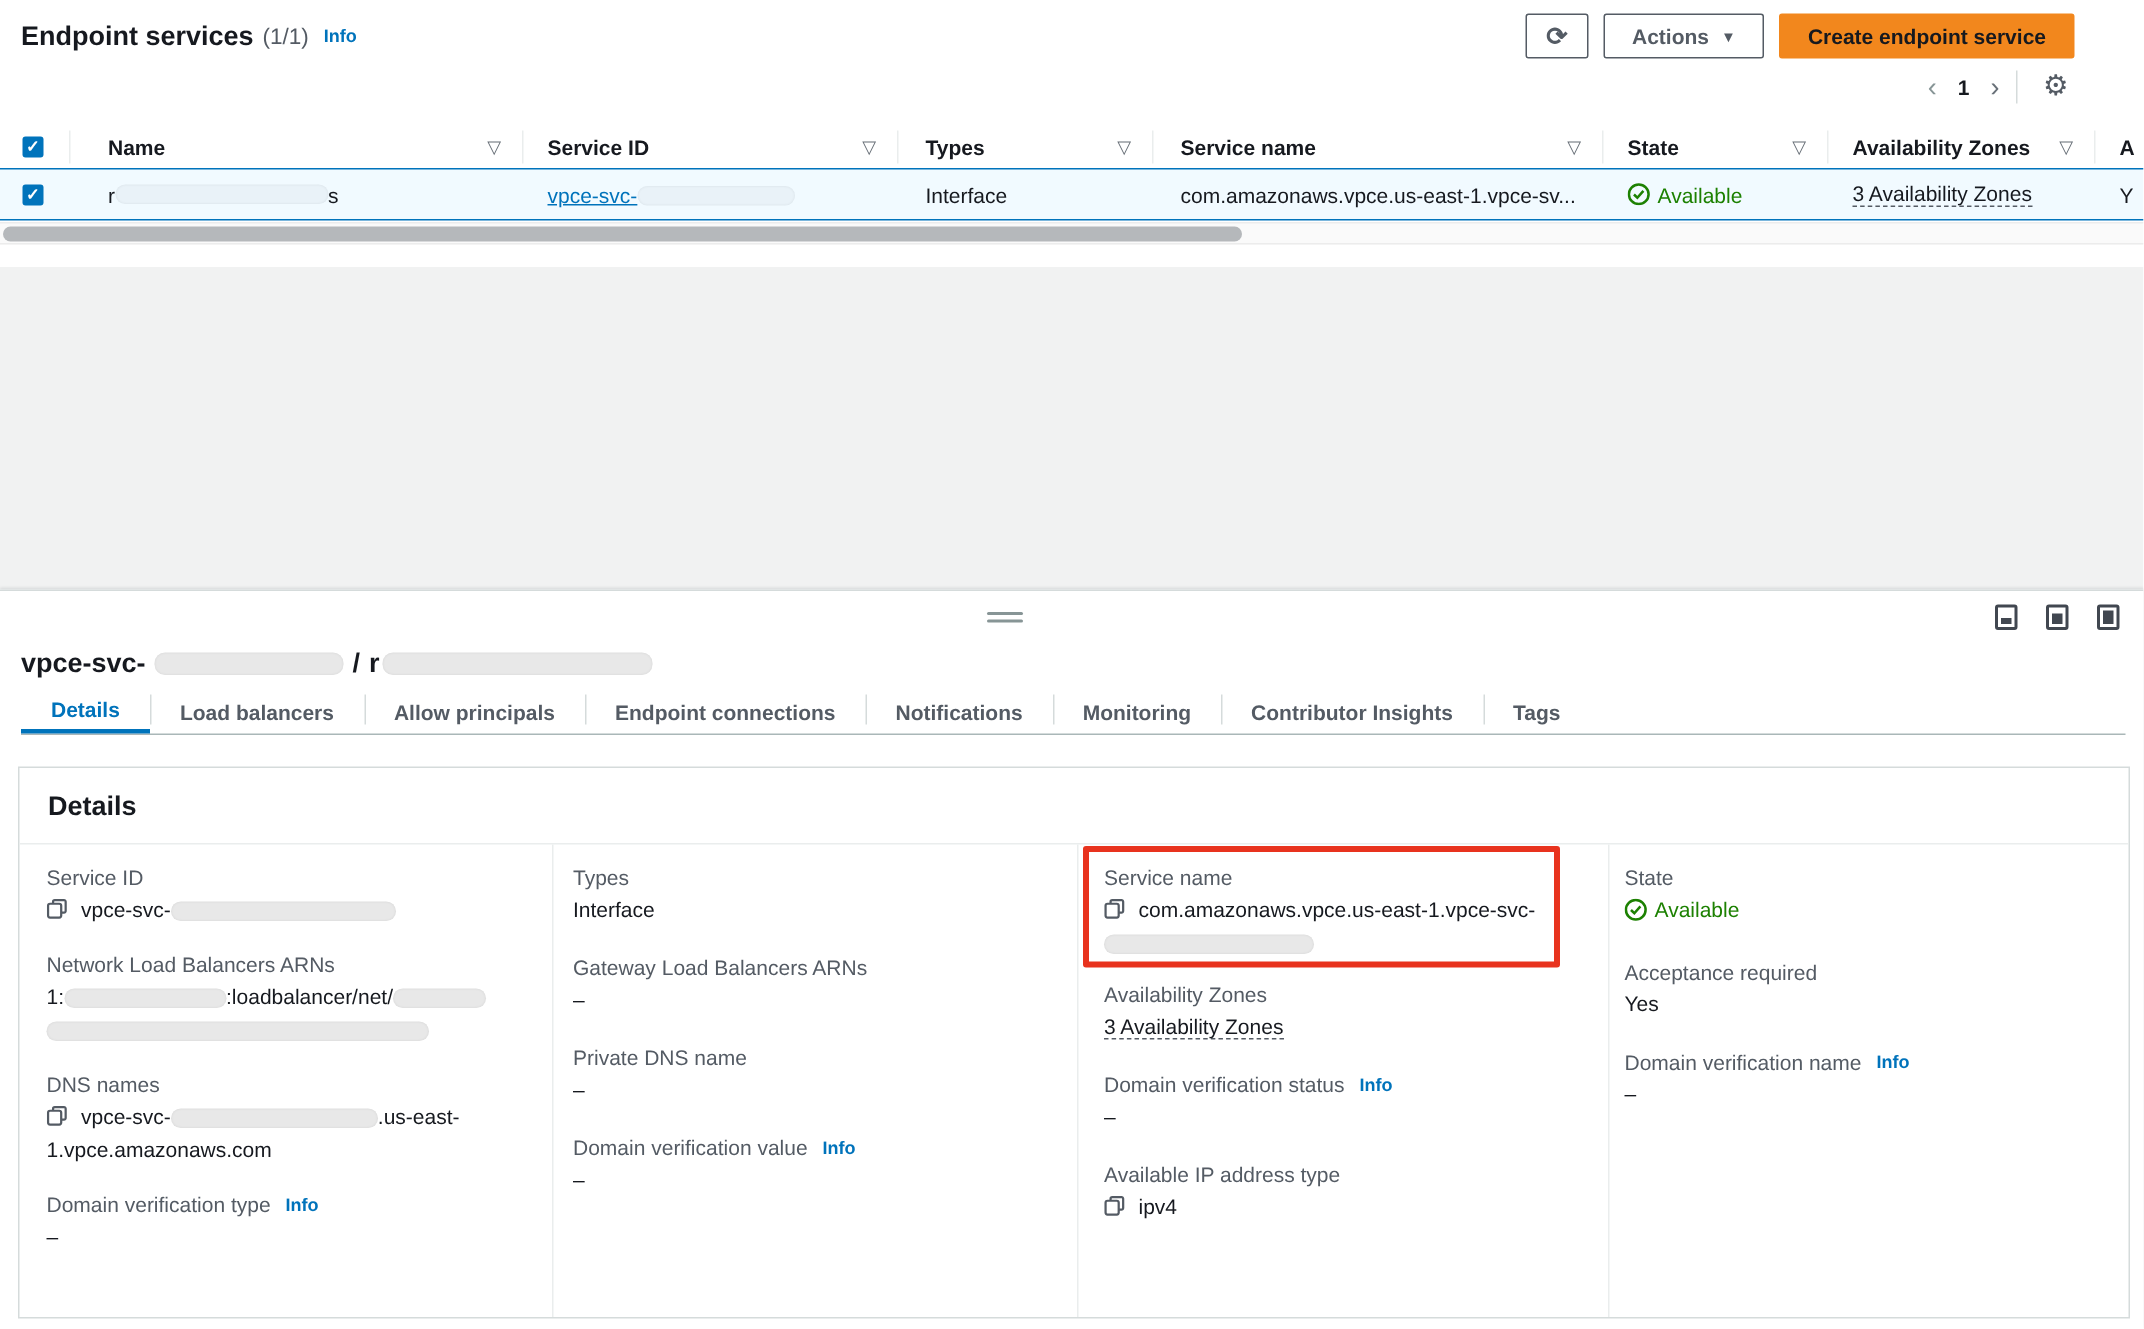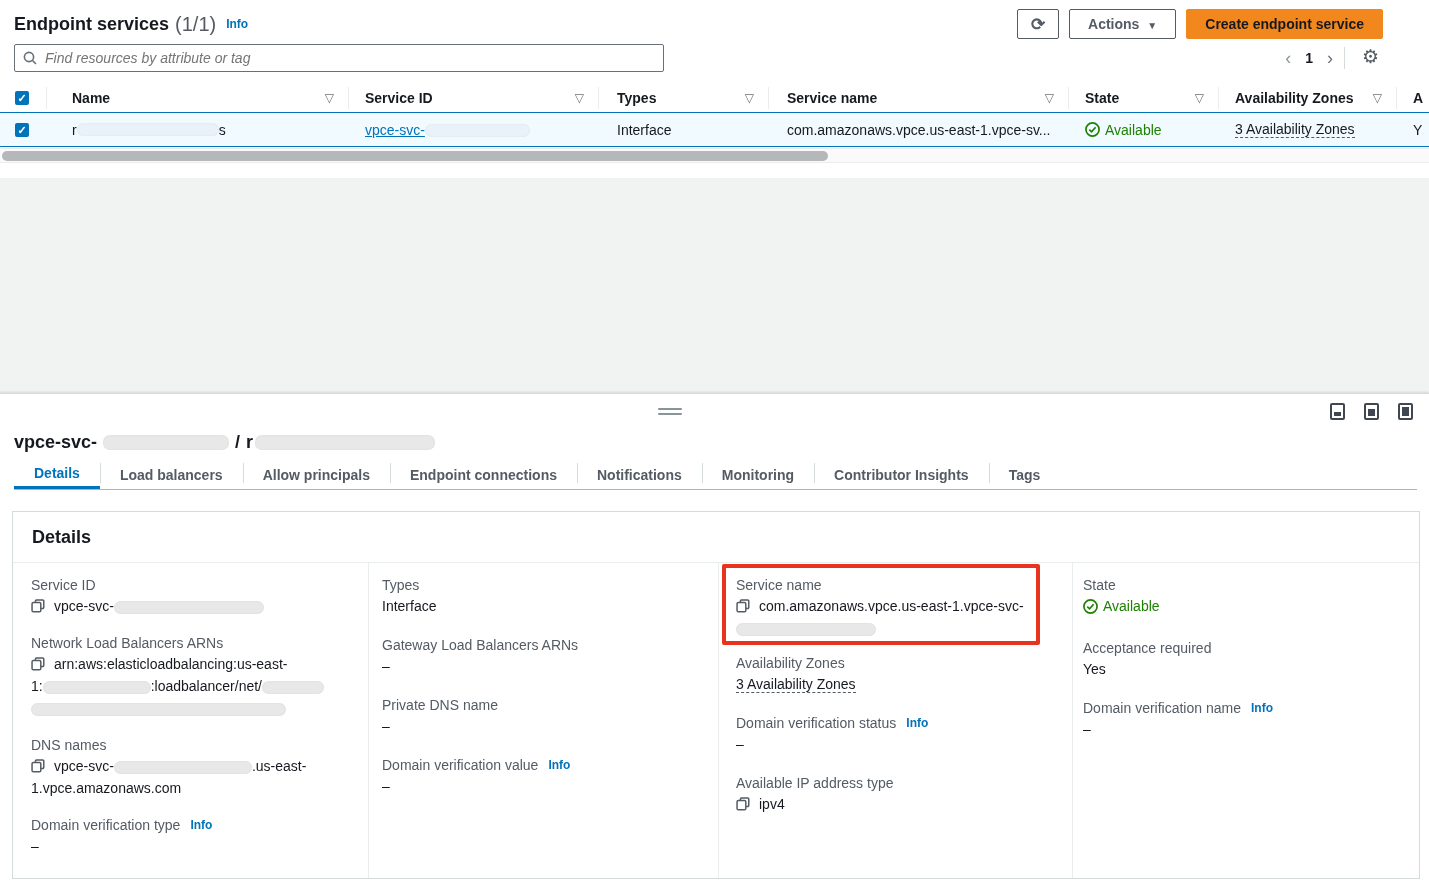--- a/index.html
+++ b/index.html
@@ -6,21 +6,21 @@
   html,body { width:1429px; height:886px; overflow:hidden; }
   body {
     font-family: "Liberation Sans", sans-serif;
     color:#16191f; background:#ffffff; position:relative; font-size:14px;
   }
 
   
   .top-section { position:absolute; left:0; top:0; width:1395px; height:178px; background:#fff; }
   .header-row { position:absolute; left:14px; top:8px; right:12px; height:32px; display:flex; align-items:center; }
   .page-title { font-size:18px; font-weight:bold; color:#16191f; }
-  .page-count { font-size:20px; font-weight:400; color:#545b64; margin-left:6px; }
+  .page-count { font-size:15px; font-weight:400; color:#545b64; margin-left:6px; }
   .info-link { font-size:12px; font-weight:bold; color:#0073bb; margin-left:10px; cursor:pointer; }
   .header-actions { margin-left:auto; display:flex; align-items:center; gap:10px; }
   .btn { display:inline-flex; align-items:center; justify-content:center; height:30px;
          border:1px solid #545b64; border-radius:2px; background:#fff; font-weight:bold;
          color:#545b64; font-size:14px; cursor:pointer; }
   .btn-icon { width:42px; font-size:17px; }
   .btn-normal { padding:0 18px; gap:8px; }
   .btn-primary { background:#f2871d; border:1px solid #f2871d; color:#16191f; padding:0 18px; }
   .caret { font-size:10px; position:relative; top:1px; }
 
@@ -118,29 +118,20 @@
       </button>
       <button class="btn btn-normal">
         <span>Actions</span>
         <span class="caret">▼</span>
       </button>
       <button class="btn btn-primary">Create endpoint service</button>
     </div>
   </div>
 
   <div class="toolbar-row">
-    <div class="search-box">
-      <span>
-        <svg width="14" height="14" viewBox="0 0 14 14">
-            <circle cx="6" cy="6" r="4.6" fill="none" stroke="#687078" stroke-width="1.6"></circle>
-            <line x1="9.5" y1="9.5" x2="13" y2="13" stroke="#687078" stroke-width="1.6"></line>
-          </svg>
-      </span>
-      <input type="text" placeholder="Find resources by attribute or tag" style="">
-    </div>
     <div class="pagination">
       <span class="page-chev">‹</span>
       <span class="page-num">1</span>
       <span class="page-chev next">›</span>
     </div>
     <div class="toolbar-divider"></div>
     <span class="gear">⚙</span>
   </div>
 
   <div class="tbl-header">
@@ -282,29 +273,20 @@
               <svg width="14" height="14" viewBox="0 0 16 16">
                   <rect x="1.2" y="4" width="10" height="10.5" rx="1.5" fill="none" stroke="#545b64" stroke-width="1.7"></rect>
                   <path d="M5 4 V2.5 A1.3 1.3 0 0 1 6.3 1.2 H13.3 A1.3 1.3 0 0 1 14.6 2.5 V9.5 A1.3 1.3 0 0 1 13.3 10.8 H11.5" fill="none" stroke="#545b64" stroke-width="1.7"></path>
                 </svg>
             </span>
             <span><span>vpce-svc-</span><span class="redact" style="width:150px;"></span></span>
           </div>
         </div>
         <div class="field">
           <div class="field-label">Network Load Balancers ARNs</div>
-          <div class="field-value val-line">
-            <span class="copy-icon">
-              <svg width="14" height="14" viewBox="0 0 16 16">
-                  <rect x="1.2" y="4" width="10" height="10.5" rx="1.5" fill="none" stroke="#545b64" stroke-width="1.7"></rect>
-                  <path d="M5 4 V2.5 A1.3 1.3 0 0 1 6.3 1.2 H13.3 A1.3 1.3 0 0 1 14.6 2.5 V9.5 A1.3 1.3 0 0 1 13.3 10.8 H11.5" fill="none" stroke="#545b64" stroke-width="1.7"></path>
-                </svg>
-            </span>
-            <span>arn:aws:elasticloadbalancing:us-east-</span>
-          </div>
           <div class="field-value">
             <span>1:</span><span class="redact" style="width:108px;"></span><span>:loadbalancer/net/</span><span class="redact" style="width:62px;"></span>
           </div>
           <div class="field-value">
             <span class="redact" style="width:255px;"></span>
           </div>
         </div>
         <div class="field">
           <div class="field-label">DNS names</div>
           <div class="field-value val-line">

